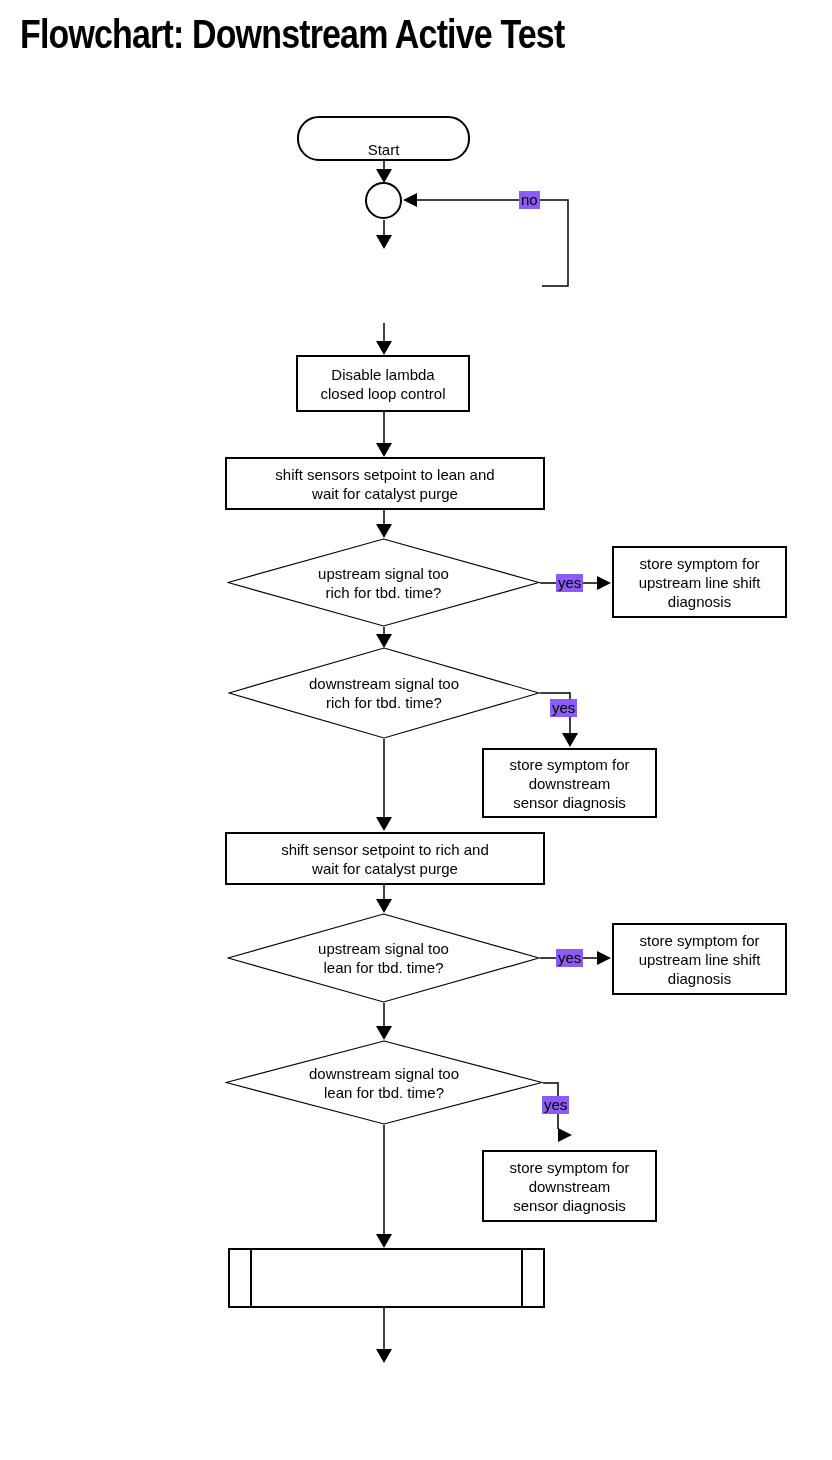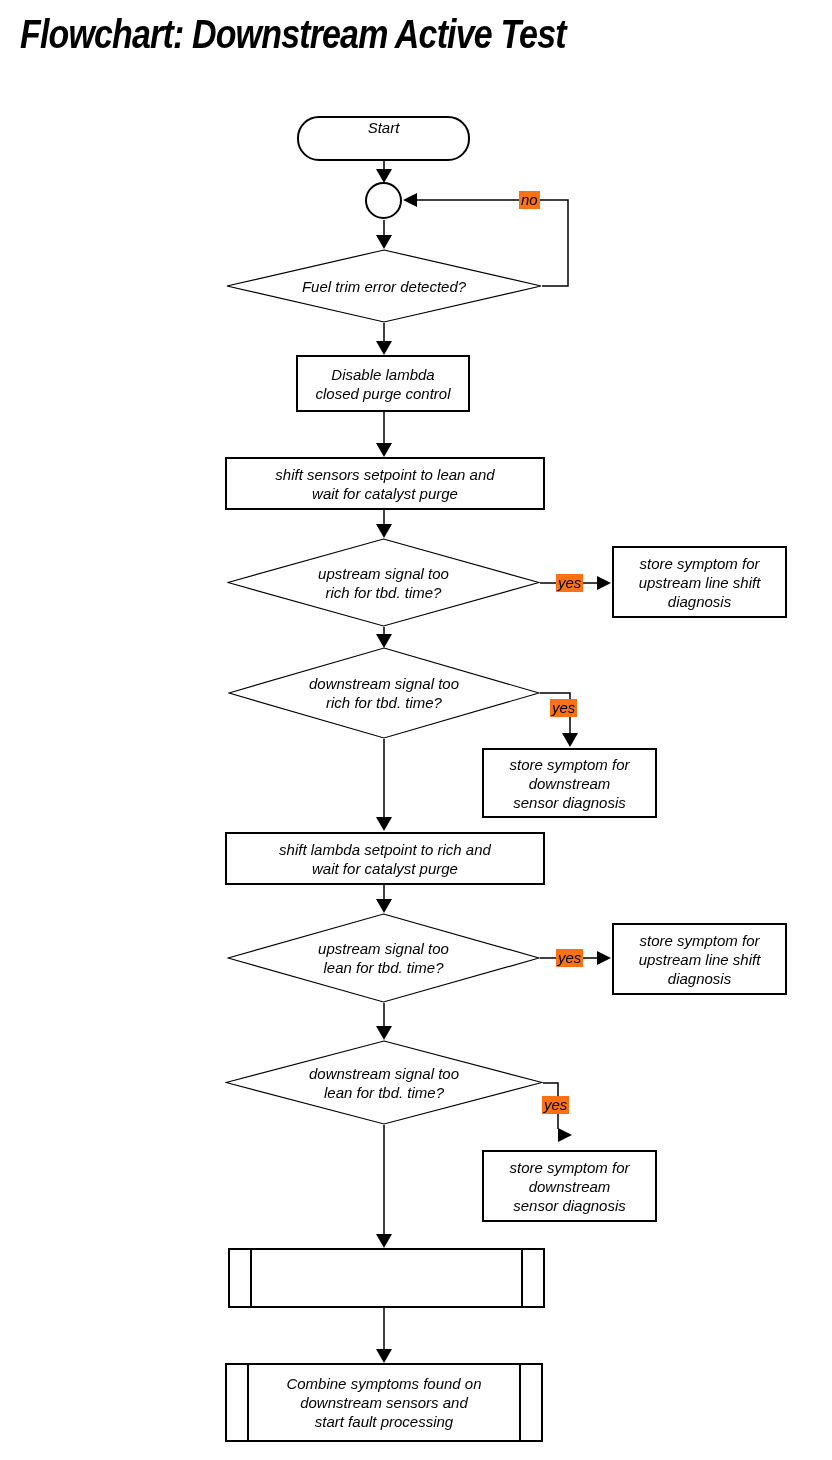--- a/index.html
+++ b/index.html
@@ -1,37 +1,37 @@
 <!DOCTYPE html>
 <html><head>
 <meta charset="utf-8">
 <style>
   html,body{margin:0;padding:0;background:#fff;}
   #canvas{
     position:relative;width:832px;height:1460px;background:#fff;
-    font-family:"Liberation Sans",sans-serif;color:#000;overflow:hidden;font-style:italic;
+    font-family:"Liberation Sans",sans-serif;color:#000;overflow:hidden;
   }
   #title{
     position:absolute;left:20px;top:12px;font-size:40px;font-weight:bold;
     letter-spacing:-1px;white-space:nowrap;transform:scaleX(0.85);
     transform-origin:left top;
   }
   .node{position:absolute;box-sizing:border-box;z-index:2;}
   .rect{border:2px solid #000;background:#fff;display:flex;align-items:center;justify-content:center;}
-  .terminator{border:2px solid #000;background:#fff;border-radius:22px;display:flex;align-items:flex-start;justify-content:center;}
+  .terminator{border:2px solid #000;background:#fff;border-radius:22px;display:flex;align-items:flex-end;justify-content:center;}
   .circle{border:2px solid #000;background:#fff;border-radius:50%;}
   .diamond{background:transparent;}
   .diamond svg{position:absolute;left:0;top:0;}
   .diamond .txt{position:absolute;left:0;top:0;right:0;bottom:0;display:flex;flex-direction:column;align-items:center;justify-content:center;}
   .txt{font-size:15px;line-height:19px;text-align:center;}
   .pre-bar-l,.pre-bar-r{position:absolute;top:0;bottom:0;width:0;border-left:2px solid #000;}
   .pre-bar-l{left:20px;}
   .pre-bar-r{right:20px;}
   .edge-label{
-    position:absolute;z-index:3;background:#f97316;font-size:15px;line-height:18px;
+    position:absolute;z-index:3;background:#8b5cf6;font-size:15px;line-height:18px;
     padding:0 2px;text-align:center;
   }
   #edges{position:absolute;left:0;top:0;z-index:1;}
 </style>
 </head>
 <body>
 
 <div id="canvas">
 
   <div id="title">Flowchart: Downstream Active Test</div>
@@ -82,33 +82,25 @@
   <div class="edge-label" style="left:542px;top:1096px;">yes</div>
 
   <div class="node terminator" style="left:297px;top:116px;width:173px;height:45px;">
     <div class="txt">
       <div>Start</div>
     </div>
   </div>
 
   <div class="node circle" style="left:365px;top:182px;width:37px;height:37px;"></div>
 
-  <div class="node diamond" style="left:226px;top:249px;width:316px;height:74px;">
-    <svg width="316" height="74" viewBox="0 0 316 74">
-      <polygon points="158,1 315,37 158,73 1,37" fill="#fff" stroke="#000" stroke-width="1.2"></polygon>
-    </svg>
-    <div class="txt">
-      <div>Fuel trim error detected?</div>
-    </div>
-  </div>
 
   <div class="node rect" style="left:296px;top:355px;width:174px;height:57px;">
     <div class="txt">
       <div>Disable lambda</div>
-      <div>closed purge control</div>
+      <div>closed loop control</div>
     </div>
   </div>
 
   <div class="node rect" style="left:225px;top:457px;width:320px;height:53px;">
     <div class="txt">
       <div>shift sensors setpoint to lean and</div>
       <div>wait for catalyst purge</div>
     </div>
   </div>
 
@@ -143,21 +135,21 @@
   <div class="node rect" style="left:482px;top:748px;width:175px;height:70px;">
     <div class="txt">
       <div>store symptom for</div>
       <div>downstream</div>
       <div>sensor diagnosis</div>
     </div>
   </div>
 
   <div class="node rect" style="left:225px;top:832px;width:320px;height:53px;">
     <div class="txt">
-      <div>shift lambda setpoint to rich and</div>
+      <div>shift sensor setpoint to rich and</div>
       <div>wait for catalyst purge</div>
     </div>
   </div>
 
   <div class="node diamond" style="left:227px;top:913px;width:313px;height:90px;">
     <svg width="313" height="90" viewBox="0 0 313 90">
       <polygon points="156.5,1 312,45 156.5,89 1,45" fill="#fff" stroke="#000" stroke-width="1.2"></polygon>
     </svg>
     <div class="txt">
       <div>upstream signal too</div>
@@ -189,23 +181,14 @@
       <div>downstream</div>
       <div>sensor diagnosis</div>
     </div>
   </div>
 
   <div class="node rect" style="left:228px;top:1248px;width:317px;height:60px;">
     <div class="pre-bar-l"></div>
     <div class="pre-bar-r"></div>
   </div>
 
-  <div class="node rect" style="left:225px;top:1363px;width:318px;height:79px;">
-    <div class="pre-bar-l"></div>
-    <div class="pre-bar-r"></div>
-    <div class="txt">
-      <div>Combine symptoms found on</div>
-      <div>downstream sensors and</div>
-      <div>start fault processing</div>
-    </div>
-  </div>
 
 </div>
 
 </body></html>

